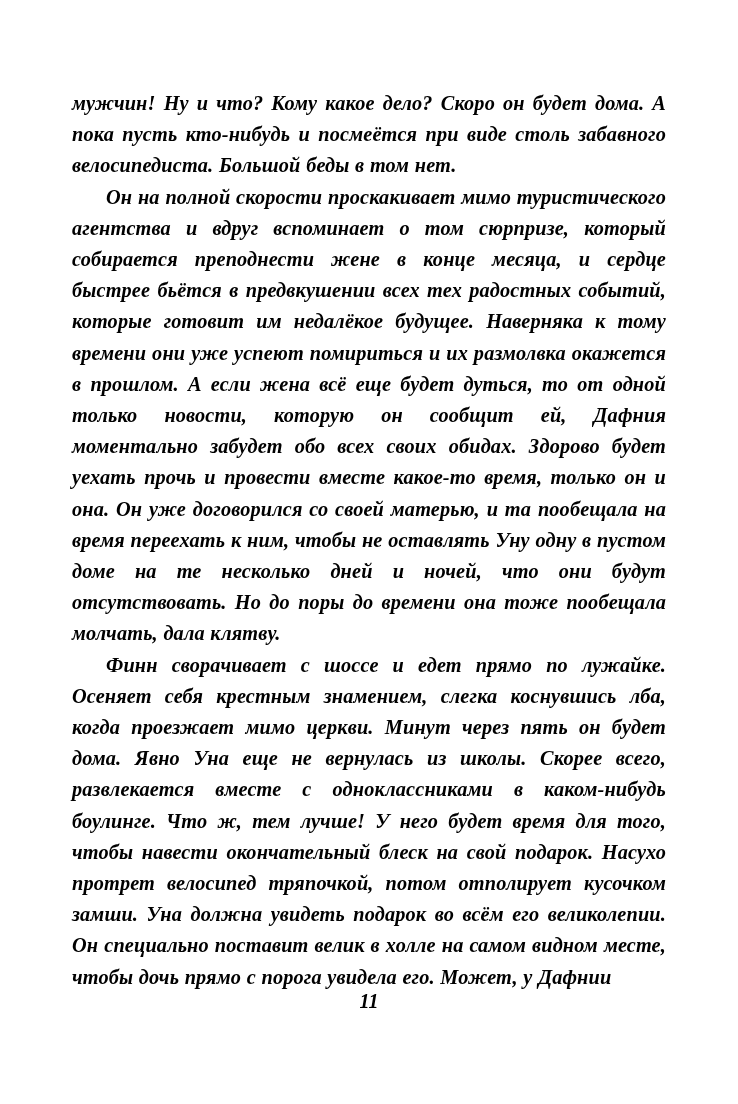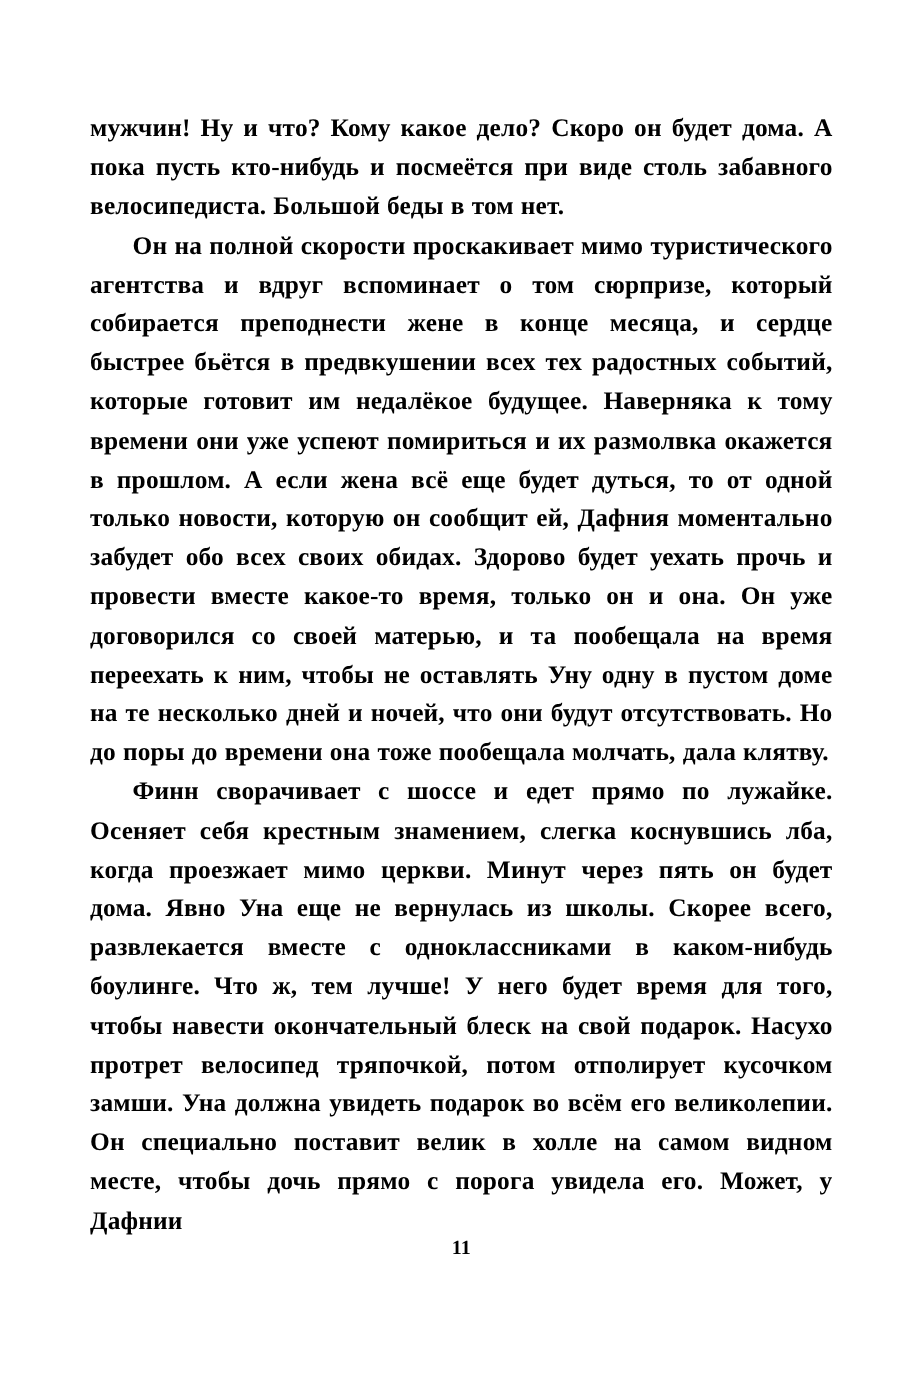--- a/index.html
+++ b/index.html
@@ -13,20 +13,21 @@
     font-family: "Liberation Serif", serif;
     color: #000000;
     overflow: hidden;
   }
   .page {
     position: relative;
     width: 738px;
     height: 1012px;
     box-sizing: border-box;
     padding: 88px 72px 0 72px;
+    font-style: italic;
   }
   .body-text {
     font-size: 20.3px;
     line-height: 31.2px;
     text-align: justify;
     text-justify: inter-word;
     letter-spacing: 0.15px;
     word-spacing: 0.4px;
     font-weight: 700;
     color: #000;
@@ -36,21 +37,21 @@
   }
   .para.indent {
     text-indent: 34px;
   }
   .page-number {
     position: absolute;
     left: 0;
     right: 0;
     top: 990px;
     text-align: center;
-    font-size: 16px;
+    font-size: 20px;
     font-weight: 700;
     font-family: "Liberation Serif", serif;
   }
 </style>
 </head>
 <body>
 
 <div class="page">
   <div class="body-text">
     <p class="para">мужчин! Ну и что? Кому какое дело? Скоро он будет дома. А пока пусть кто-нибудь и посмеётся при виде столь забавного велосипедиста. Большой беды в том нет.</p>

